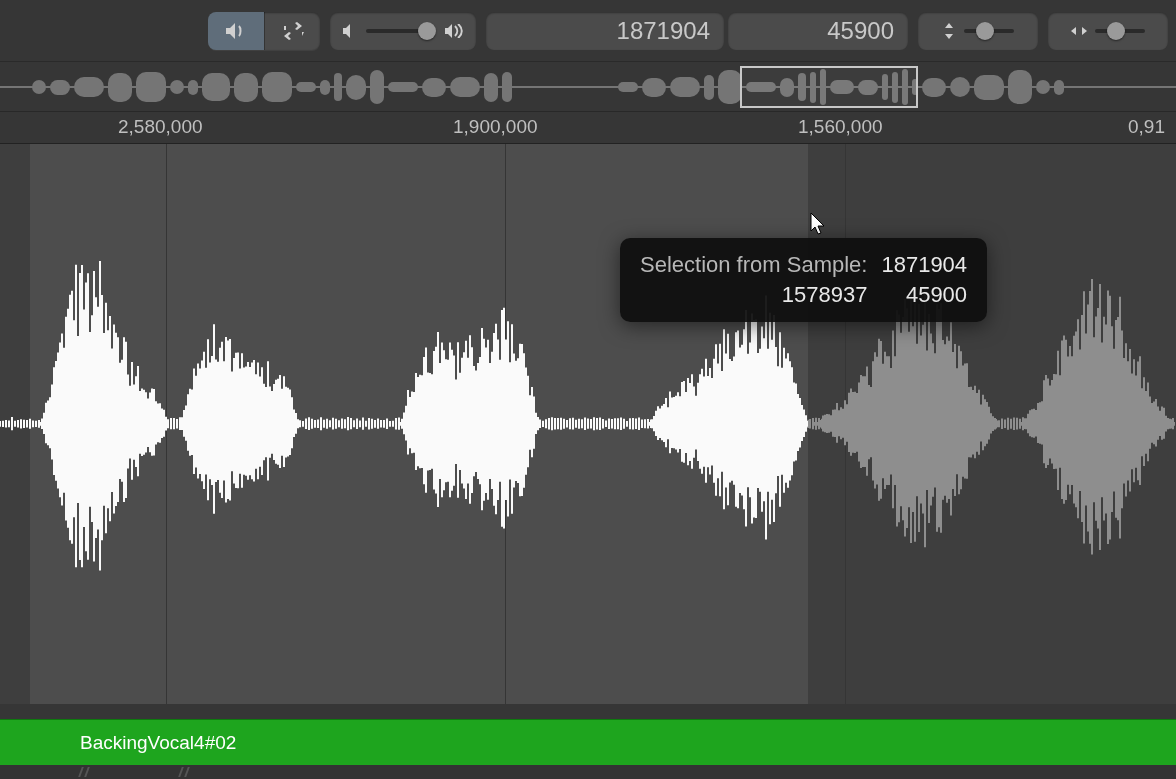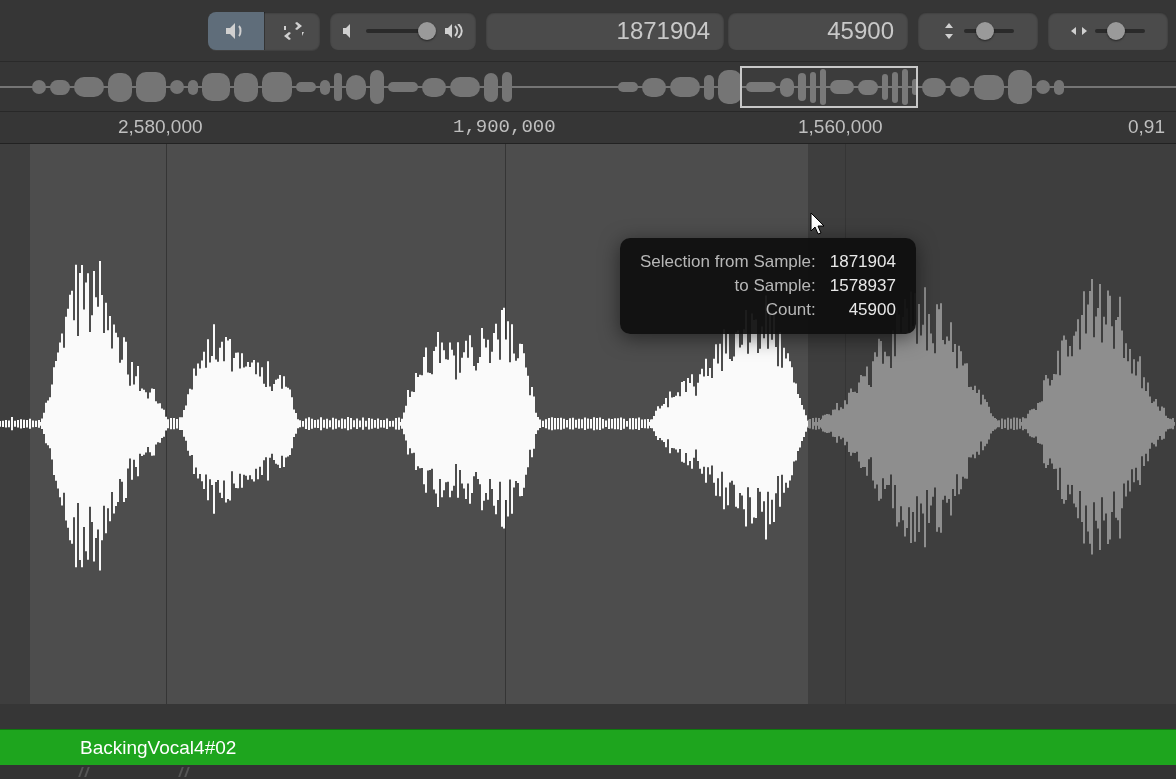--- a/index.html
+++ b/index.html
@@ -116,40 +116,40 @@
   }
   .wave-area .wave-selected { fill: #fafafa; }
   .wave-area .wave-unselected { fill: #8e8e8e; }
 
   
   .tooltip {
     position: absolute;
     background: rgba(15,15,15,0.94);
     border-radius: 10px;
     padding: 14px 20px;
-    font-size: 17px;
+    font-size: 22px;
     color: #cfcfcf;
     box-shadow: 0 4px 20px rgba(0,0,0,.5);
     display: grid;
     grid-template-columns: auto auto;
     column-gap: 14px;
     row-gap: 4px;
   }
   .tooltip .lbl { text-align: right; color:#b7b7b7;}
   .tooltip .val { text-align: right; font-variant-numeric: tabular-nums; color:#e8e8e8;}
 
   .cursor-arrow {
     position: absolute;
     width: 18px; height: 24px;
     pointer-events: none;
   }
 
   
   .track-bar {
-    position: absolute; left:0; right:0; bottom: 14px; height: 36px;
+    position: absolute; left:0; right:0; bottom: 14px; height: 46px;
     background: #1ea51e;
     display: flex; align-items: center;
     padding-left: 80px;
     color: #fff; font-size: 19px;
     border-top:1px solid #0d7a0d;
   }
   .bottom-strip {
     position:absolute; left:0; right:0; bottom:0; height:14px;
     background:#333;
   }
@@ -259,21 +259,21 @@
         <span style="width: 24px; height: 34px;"></span>
         <span style="width: 14px; height: 14px;"></span>
         <span style="width: 10px; height: 15px;"></span>
       </div>
     </div>
   <div class="view-rect" id="view-rect" style="left: 740px; width: 178px;"></div>
 </div>
 
 <div class="ruler" id="ruler">
     <div class="tick" style="left: 118px;">2,580,000</div>
-    <div class="tick" style="left: 453px; font-family: Liberation Mono, monospace;">1,900,000</div>
+    <div class="tick" style="left: 453px;">1,900,000</div>
     <div class="tick" style="left: 798px;">1,560,000</div>
     <div class="tick" style="left: 1128px;">0,91</div>
   </div>
 
 <div class="wave-area" id="wave-area">
   <div class="selection" id="sel" style="left: 30px; width: 778px;"></div>
   <div id="gridlines">
       <div class="gridline" style="left: 166px;"></div>
       <div class="gridline" style="left: 505px;"></div>
       <div class="gridline" style="left: 845px;"></div>
@@ -283,23 +283,21 @@
       <path d="M0 277 L0 282.7 M3 276.6253340450421 L3 283.0371993594621 M6 276.0308965435106 L6 283.57219311084043 M9 276.44398062601147 L9 283.2004174365897 M12 273.04367646874016 L12 286.26069117813387 M15 276.8303988668049 L15 282.8526410198756 M18 276.0781111545323 L18 283.52969996092094 M21 275.12675428263174 L21 284.3859211456314 M24 275.6813432601193 L24 283.8867910658926 M27 276.0924877275511 L27 283.516761045204 M30 274.7744585577602 L30 284.7029872980158 M33 276.4947127872074 L33 283.15475849151335 M36 276.6770989810029 L36 282.99061091709734 M39 275.88397618477757 L39 283.7044214337002 M42 275.184328407413 L42 284.3341044333283 M45 274.0217723302685 L45 285.38040490275836 M48 274.34981894216617 L48 285.08516295205044 M51 275.6668733410115 L51 283.89981399308965 M54 276.3161202999786 L54 283.3154917300193 M57 274.06385332059654 L57 285.3425320114631 M60 273.8619166253484 L60 285.52427503718644 M63 275.74948691645295 L63 283.82546177519237 M66 274.9153310945949 L66 284.57620201486463 M69 273.69193585428 L69 285.67725773114796 M72 276.5108941737144 L72 283.14019524365705 M75 276.7909206352815 L75 282.88817142824666 M78 275.08233909653063 L78 284.42589481312245 M81 274.7889885935165 L81 284.6899102658352 M84 275.5747389509379 L84 283.9827349441559 M87 273.9614859846042 L87 285.4346626138562 M90 274.7719878880034 L90 284.70521090079694 M93 275.1483844514878 L93 284.36645399366097 M96 274.26070796900603 L96 285.16536282789457 M99 276.6476277462816 L99 283.01713502834656 M102 275.3909704231555 L102 284.14812661916005 M105 275.9143277339026 L105 283.6771050394876 M108 276.6031087572683 L108 283.0572021184586 M111 276.179159206622 L111 283.4387567140402 M114 274.8596777641869 L114 284.6262900122318 M117 274.82504348130533 L117 284.6574608668252 M120 273.38719706831034 L120 285.9515226385207 M123 275.03711806490173 L123 284.46659374158844 M126 275.4994036908265 L126 284.05053667825615 M129 274.88694975286853 L129 284.60174522241834 M132 276.3900530221872 L132 283.2489522800315 M135 274.81146779024857 L135 284.6696789887763 M138 276.5479387124833 L138 283.10685515876503 M141 274.8649474046688 L141 284.6215473357981 M144 276.94576843491086 L144 282.7488084085802 M147 274.23737799521405 L147 285.18635980430736 M150 274.4113414993917 L150 285.02979265054745 M153 274.0860403553743 L153 285.32256368016317 M156 275.82021178758805 L156 283.76180939117074 M159 274.9818653776456 L159 284.516321160119 M162 274.41516841280463 L162 285.02634842847584 M165 273.1591525985277 L165 286.15676266132505 M168 276.5322522885617 L168 283.12097294029445 M171 274.11513589190145 L171 285.2963776972887 M174 274.1147200747073 L174 285.2967519327634 M177 275.0213511739712 L177 284.48078394342593 M180 273.36697304925474 L180 285.9697242556707 M183 274.54528043375103 L183 284.90924760962406 M186 274.41113830304676 L186 285.02997552725793 M189 276.35070593117416 L189 283.28436466194324 M192 274.30708651004534 L192 285.1236221409592 M195 274.66672802277026 L195 284.79994477950675 M198 275.2453054748785 L198 284.2792250726094 M201 273.2543183965063 L201 286.0711134431443 M204 275.756382620566 L204 283.8192556414906 M207 274.2286369112044 L207 285.19422677991605 M210 275.2391246683037 L210 284.2847877985267 M213 273.651521298445 L213 285.7136308313995 M216 273.47740947142665 L216 285.870331475716 M219 276.1116641866174 L219 283.49950223204434 M222 276.326728252272 L222 283.3059445729552 M225 273.16712643362735 L225 286.1495862097354 M228 275.7201484656107 L228 283.85186638095036 M231 275.7597598587163 L231 283.81621612715537 M234 273.4720354999299 L234 285.87516805006305 M237 273.9108845807423 L237 285.480203877332 M240 275.9315509631924 L240 283.66160413312684 M243 274.5650795288748 L243 284.8914284240127 M246 274.5283186293527 L246 284.92451323358256 M249 276.82622027055913 L249 282.8564017564968 M252 276.6178476469613 L252 283.0439371177348 M255 273.4150797034381 L255 285.9264282669057 M258 274.4310748353164 L258 285.01203264821527 M261 275.8005267275439 L261 283.7795259452105 M264 274.4120243854959 L264 285.02917805305367 M267 276.7366136498167 L267 282.93704771516497 M270 276.28185328149266 L270 283.3463320466566 M273 273.3582817455972 L273 285.9775464289625 M276 275.736530330847 L276 283.8371227022377 M279 274.22906574770604 L279 285.19384082706455 M282 274.09129881722765 L282 285.3178310644951 M285 275.42771490235464 L285 284.1150565878808 M288 273.8078572073173 L288 285.57292851341447 M291 276.44688656322614 L291 283.19780209309647 M294 275.8102546748996 L294 283.7707707925903 M297 275.18232854464804 L297 284.3359043098168 M300 276.25926628964226 L300 283.366660339322 M303 276.8874342208437 L303 282.80130920124066 M306 274.51494204358096 L306 284.9365521607771 M309 273.36111651877945 L309 285.9749951330985 M312 274.66573444585083 L312 284.80083899873426 M315 275.9664754618789 L315 283.63017208430904 M318 275.5836202986284 L318 283.9747417312345 M321 273.1548307563062 L321 286.1606523193244 M324 275.6959765719512 L324 283.87362108524394 M327 274.75651292489783 L327 284.71913836759194 M330 276.3675903242329 L330 283.2691687081904 M333 273.8607181909647 L333 285.52535362813177 M336 274.70813008766163 L336 284.76268292110456 M339 276.32006844881835 L339 283.3119383960635 M342 274.6161537220796 L342 284.84546165012836 M345 275.2654563972919 L345 284.26108924243727 M348 273.0315040177302 L348 286.2716463840428 M351 274.1158731961077 L351 285.29571412350305 M354 276.254174308915 L354 283.3712431219765 M357 274.5243140675593 L357 284.9281173391966 M360 276.51155985476726 L360 283.1395961307095 M363 273.4987133994491 L363 285.8511579404958 M366 276.82408744542045 L366 282.8583212991216 M369 273.9529472575814 L369 285.44234746817676 M372 274.82230000923664 L372 284.659929991687 M375 275.95957757512224 L375 283.63638018239 M378 274.5877769596518 L378 284.87100073631336 M381 276.04700722398957 L381 283.5576934984094 M384 275.9626943277108 L384 283.6335751050603 M387 274.5617567252739 L387 284.8944189472535 M390 276.99380517320424 L390 282.7055753441162 M393 276.8684949980743 L393 282.8183545017331 M396 274.01851934728984 L396 285.38333258743916 M399 273.48261164884934 L399 285.8656495160356 M402 274.71517439579475 L402 284.75634304378474 M405 273.0995820302742 L405 286.21037617275323 M408 273.3323430271266 L408 286.000891275586 M411 273.54405404483987 L411 285.81035135964413 M414 275.9443063831859 L414 283.6501242551327 M417 276.3609654527427 L417 283.2751310925316 M420 273.3995705011839 L420 285.9403865489345 M423 274.689859011487 L423 284.7791268896617 M426 274.3855463134969 L426 285.0530083178528 M429 274.3292627900737 L429 285.10366348893365 M432 273.47117274624907 L432 285.87594452837584 M435 275.2223059581538 L435 284.29992463766155 M438 276.38375896291836 L438 283.2546169333735 M441 276.4209084883987 L441 283.22118236044116 M444 274.68666965372176 L444 284.7819973116504 M447 275.6167617870742 L447 283.94491439163323 M450 275.6694177034915 L450 283.89752406685767 M453 276.59331977864986 L453 283.06601219921515 M456 276.08503356015717 L456 283.52346979585855 M459 275.34470556932865 L459 284.18976498760424 M462 276.75624820384746 L462 282.9193766165373 M465 273.84838006242353 L465 285.53645794381885 M468 275.57239477939584 L468 283.9848446985437 M471 274.98880889112115 L471 284.51007199799096 M474 276.9696336488196 L474 282.7273297160624 M477 276.47569003492754 L477 283.17187896856524 M480 275.1037706608722 L480 284.40660640521503 M483 273.5146354814133 L483 285.83682806672806 M486 274.1753432055484 L486 285.24219111500645 M489 276.91337012520034 L489 282.7779668873197 M492 275.55221691901534 L492 284.0030047728862 M495 276.78961919096037 L495 282.88934272813566 M498 276.22936478273186 L498 283.3935716955413 M501 275.1541800535415 L501 284.36123795181265 M504 276.43426248554897 L504 283.2091637630059 M507 276.8630862263976 L507 282.82322239624216 M510 276.3952774104109 L510 283.24425033063017 M513 273.2224644488888 L513 286.0997819960001 M516 274.62549349413166 L516 284.8370558552815 M519 275.35319081494526 L519 284.1821282665493 M522 275.2648313115933 L522 284.26165181956605 M525 273.32722651364475 L525 286.0054961377197 M528 276.1085094256996 L528 283.5023415168704 M531 274.6693528984688 L531 284.7975823913781 M534 276.77865963740715 L534 282.89920632633357 M537 274.744706955491 L537 284.7297637400581 M540 275.54137209821783 L540 284.0127651116039 M543 276.78995526406334 L543 282.889040262343 M546 275.3481180673043 L546 284.1866937394261 M549 273.98355508132227 L549 285.41480042680996 M552 273.17111749707317 L552 286.1459942526341 M555 274.00791396607383 L555 285.39287743053353 M558 274.095862268754 L558 285.3137239581214 M561 273.7320458708028 L561 285.6411587162775 M564 274.816077188676 L564 284.66553053019163 M567 275.9755200776417 L567 283.6220319301225 M570 274.2825890948345 L570 285.14566981464895 M573 273.86737559345784 L573 285.5193619658879 M576 275.7169934278718 L576 283.85470591491537 M579 274.63259881264344 L579 284.8306610686209 M582 275.259335573508 L582 284.2665979838428 M585 273.4119590355258 L585 285.9292368680268 M588 274.5919833708058 L588 284.8672149662748 M591 275.0922144788565 L591 284.41700696902916 M594 273.14927949435514 L594 286.1656484550804 M597 273.97076154944943 L597 285.4263146054955 M600 273.4689722720432 L600 285.8779249551611 M603 275.01497814783943 L603 284.4865196669445 M606 276.5791162842106 L606 283.07879534421045 M609 274.49524241991094 L609 284.95428182208013 M612 275.0922147742385 L612 284.41700670318534 M615 274.2274483304145 L615 285.19529650262695 M618 274.27930202288553 L618 285.14862817940303 M621 273.4612620708649 L621 285.8848641362216 M624 274.72642986568826 L624 284.74621312088055 M627 276.932041209875 L627 282.7611629111125 M630 274.19948295988434 L630 285.2204653361041 M633 273.8870580271214 L633 285.50164777559075 M636 274.56693178147543 L636 284.8897613966721 M639 273.3813087165545 L639 285.95682215510095 M642 275.5207083339765 L642 284.03136249942116 M645 275.2999951310885 L645 284.23000438202035 M648 275.07821792205505 L648 284.42960387015046 M651 275.43918802599546 L651 284.1047307766041 M654 275.2497694368467 L654 284.275207506838 M657 275.3587162597032 L657 284.17715536626713 M660 273.4547892661285 L660 285.8906896604843 M663 274.5372761561157 L663 284.9164514594959 M666 274.28831714308035 L666 285.1405145712277 M669 273.3803422195979 L669 285.9576920023619 M672 273.2859858038137 L672 286.0426127765677 M675 275.9295231951546 L675 283.66342912436085 M678 275.02926795848 L678 284.473658837368 M681 275.6217830453279 L681 283.9403952592049 M684 276.341808574296 L684 283.2923722831336 M687 274.21563122160114 L687 285.205931900559 M690 273.6729311070667 L690 285.69436200364 M693 275.5816021635619 L693 283.9765580527943 M696 274.7541929812651 L696 284.7212263168614 M699 275.5700355066838 L699 283.9869680439846 M702 273.70227161384537 L702 285.6679555475392 M705 276.4604628131783 L705 283.1855834681395 M708 273.44600713669934 L708 285.8985935769706 M711 274.75410825610743 L711 284.72130256950334 M714 275.1507510656902 L714 284.36432404087884 M717 275.43602468077734 L717 284.1075777873004 M720 274.78431288315915 L720 284.69411840515676 M723 274.6422207806845 L723 284.82200129738396 M726 273.6774963965363 L726 285.69025324311735 M729 273.8369824026595 L729 285.5467158376065 M732 274.75293939535914 L732 284.72235454417677 M735 276.31002126654494 L735 283.32098086010956 M738 275.9530973724177 L738 283.6422123648241 M741 275.30193017517195 L741 284.22826284234526 M744 275.47534953157447 L744 284.07218542158296 M747 273.1705104141147 L747 286.14654062729676 M750 276.1092233916188 L750 283.5016989475431 M753 275.31734260531084 L753 284.21439165522025 M756 273.5239355079102 L756 285.8284580428808 M759 276.99590718100444 L759 282.703683537096 M762 275.98193241990884 L762 283.61626082208204 M765 273.0449381803628 L765 286.2595556376735 M768 273.7841781555344 L768 285.59423966001907 M771 273.6170801444423 L771 285.7446278700019 M774 275.7619265817557 L774 283.81426607641987 M777 274.2973916602259 L777 285.1323475057967 M780 276.3727343625105 L780 283.26453907374054 M783 273.70014345018717 L783 285.66987089483155 M786 274.360111702681 L786 285.0758994675871 M789 276.4007886887921 L789 283.2392901800871 M792 274.881658977225 L792 284.6065069204975 M795 273.79816058293727 L795 285.58165547535646 M798 273.85503880280885 L798 285.53046507747206 M801 275.3253645690056 L801 284.20717188789496 M804 276.43866810491454 L804 283.2051987055769 M807 276.8911389773639 L807 282.7979749203725 M40 278 L40 281.8 M42 274.5650179377383 L42 284.89148385603556 M44 268.8480291410535 L44 290.03677377305183 M46 258.6813718018829 L46 299.1867653783054 M48 256.38276223744293 L48 301.25551398630137 M50 253.17416018810036 L50 304.1432558307097 M52 240.50856018616935 L52 315.54229583244756 M54 223.34209742047534 L54 330.99211232157217 M56 216.96945013446174 L56 336.72749487898443 M58 208.45027745555734 L58 344.3947502899984 M60 198.60126368973198 L60 353.25886267924125 M62 189.46199274454386 L62 361.4842065299105 M64 203.68366757797799 L64 348.68469917981986 M66 172.68257954057364 L66 376.5856784134837 M68 164.68628117316803 L68 383.7823469441488 M70 150.73492835732088 L70 396.33856447841123 M72 146.81314087192567 L72 399.8681732152669 M74 176.32865030718364 L74 373.3042147235347 M76 120.78240283730892 L76 423.29583744642196 M78 192.11299918649956 L78 359.0983007321504 M80 128.98966262287834 L80 415.9093036394095 M82 120.92933488707075 L82 423.1635986016363 M84 165.42056997788922 L84 383.1214870198997 M86 138.6129701847786 L86 407.24832683369925 M88 129.18045400174216 L88 415.7375913984321 M90 188.040459055979 L90 362.7635868496189 M92 171.17332501216836 L92 377.9440074890485 M94 127.09437967502342 L94 417.6150582924789 M96 153.3001768641152 L96 394.0298408222963 M98 162.66155993916203 L98 385.60459605475415 M100 117.11625464183632 L100 426.5953708223473 M102 150.9542093210028 L102 396.1412116110975 M104 189.10220702100855 L104 361.8080136810923 M106 158.65065947455173 L106 389.2144064729035 M108 186.283347977087 L108 364.34498682062167 M110 171.99225739779638 L110 377.20696834198327 M112 204.46218800586888 L112 347.984030794718 M114 180.4247422681479 L114 369.6177319586669 M116 188.80594664186594 L116 362.0746480223207 M118 193.22732773939805 L118 358.0954050345417 M120 218.78201016368286 L120 335.0961908526854 M122 215.85593866525647 L122 337.72965520126917 M124 193.19615447423513 L124 358.1234609731884 M126 197.65162463281035 L126 354.1135378304707 M128 230.4331014197507 L128 324.6102087222244 M130 241.62761217355586 L130 314.5351490437997 M132 218.01468189029208 L132 335.7867862987371 M134 240.39665488131598 L134 315.6430106068156 M136 232.132451401987 L136 323.0807937382117 M138 221.9551248520931 L138 332.2403876331162 M140 246.9169808541427 L140 309.77471723127155 M142 244.4862941545165 L142 311.96233526093516 M144 245.69696593327782 L144 310.87273066004997 M146 248.3337453380792 L146 308.49962919572874 M148 254.5384106322625 L148 302.91543043096374 M150 248.4743896347142 L150 308.3730493287572 M152 244.6027694969416 L152 311.85750745275254 M154 245.0412160363192 L154 311.4629055673127 M156 257.3110092080754 L156 300.42009171273213 M158 259.5957581211109 L158 298.3638176910001 M160 259.1414754121868 L160 298.77267212903183 M162 264.4051866143559 L162 294.0353320470797 M164 265.7446846783661 L164 292.82978378947047 M166 272.864701438089 L166 286.4217687057199 M168 275.28308838635985 L168 284.24522045227616 M180 278 L180 281.8 M182 273.36935631390037 L182 285.96757931748965 M184 265.94001086478494 L184 292.65399022169356 M186 261.4037481553537 L186 296.7366266601817 M188 250.1403096209531 L188 306.8737213411422 M190 244.70713674636673 L190 311.7635769282699 M192 245.54481110768384 L192 311.0096700030846 M194 224.5326582543467 L194 329.920607571088 M196 231.64235891784915 L196 323.5218769739358 M198 219.3804472964673 L198 334.5575974331794 M200 224.42663437837018 L200 330.01602905946686 M202 216.51949493602777 L202 337.132454557575 M204 207.75274949973385 L204 345.0225254502395 M206 223.81714957378202 L206 330.5645653835962 M208 195.25975811941865 L208 356.26621769252324 M210 218.48493648311285 L210 335.3635571651985 M212 212.10379802051654 L212 341.1065817815351 M214 180.15441947501182 L214 369.86102247248937 M216 215.43034623562454 L216 338.1126883879379 M218 217.6739036477445 L218 336.0934867170299 M220 203.67672474722258 L220 348.6909477274997 M222 197.72683674366974 L222 354.0458469306972 M224 217.2837983675792 L224 336.44458146917873 M226 192.8830424251483 L226 358.4052618173665 M228 196.572742762467 L228 355.0845315137797 M230 195.12459325035013 L230 356.3878660746849 M232 227.43525915329542 L232 327.3082667620341 M234 214.00828380654616 L234 339.39254457410846 M236 208.86687033389256 L236 344.0198166994967 M238 208.51067937464794 L238 344.3403885628169 M240 224.59814627229986 L240 329.86166835493015 M242 209.29191157666583 L242 343.63727958100077 M244 223.54131701803246 L244 330.8128146837708 M246 222.61575743618704 L246 331.6458183074317 M248 217.9287030372374 L248 335.86416726648633 M250 223.10989531511015 L250 331.20109421640086 M252 218.54641646289926 L252 335.3082251833907 M254 216.10669509326718 L254 337.5039744160595 M256 230.37090138734112 L256 324.66618875139295 M258 218.53938679366544 L258 335.3145518857011 M260 232.39314897682348 L260 322.8461659208589 M262 223.2261274945568 L262 331.0964852548989 M264 239.68757964200347 L264 316.28117832219687 M266 242.97610577851987 L266 313.3215047993321 M268 217.21829537498712 L268 336.5035341625116 M270 242.45922259384133 L270 313.7866996655428 M272 247.00438751736488 L272 309.6960512343716 M274 239.9665676871952 L274 316.0300890815243 M276 235.7081679780639 L276 319.8626488197425 M278 234.68959218992282 L278 320.7793670290695 M280 230.9789064594671 L280 324.1189841864796 M282 244.7323667017033 L282 311.740869968467 M284 232.30074567978033 L284 322.9293288881977 M286 242.72222455027688 L286 313.5499979047508 M288 243.77303271786533 L288 312.6042705539212 M290 245.5424057425869 L290 311.01183483167176 M292 253.16815336514264 L292 304.1486619713716 M294 265.5324291892348 L294 293.02081372968865 M296 269.10911506375413 L296 289.80179644262125 M298 275.347343834145 L298 284.1873905492695 M400 278 L400 281.8 M402 275.19288304493864 L402 284.3264052595552 M404 268.5927559800536 L404 290.26651961795176 M406 261.6796867138535 L406 296.48828195753185 M408 246.0935476981863 L408 310.5158070716323 M410 253.10136247183394 L410 304.20877377534947 M412 247.61840129297588 L412 309.1434388363217 M414 247.99457838182158 L414 308.8048794563606 M416 229.00890536404506 L416 325.89198517235945 M418 233.0140160502808 L418 322.2873855547473 M420 230.77358978595447 L420 324.30376919264097 M422 231.22274776610493 L422 323.8995270105056 M424 213.0824181911422 L424 340.22582362797203 M426 203.581429747035 L426 348.7767132276685 M428 228.37953403227755 L428 326.4584193709502 M430 228.95606981507265 L430 325.9395371664346 M432 230.30304487089253 L432 324.7272596161967 M434 207.10345503653588 L434 345.6068904671177 M436 202.7088261161101 L436 349.56205649550094 M438 187.87967826553842 L438 362.9082895610154 M440 219.00844356655972 L440 334.89240079009625 M442 198.52761955357585 L442 353.32514240178176 M444 206.25838127885254 L444 346.3674568490327 M446 215.17353684157592 L446 338.34381684258165 M448 215.70392564695254 L448 337.8664669177427 M450 198.57291677803607 L450 353.2843748997675 M452 205.74354186153218 L452 346.83081232462104 M454 211.488776692775 L454 341.6601009765025 M456 235.5531669701769 L456 320.0021497268408 M458 198.1465140125719 L458 353.6681373886853 M460 228.8228332862106 L460 326.05945004241045 M462 213.8577700937313 L462 339.5280069156418 M464 208.2603505064896 L464 344.56568454415935 M466 196.6555956232001 L466 355.0099639391199 M468 213.83534679028628 L468 339.54818788874235 M470 191.2989859672842 L470 359.83091262944424 M472 203.35077429322683 L472 348.98430313609583 M474 221.95840045831665 L474 332.23743958751504 M476 226.57377996706649 L476 328.08359802964014 M478 218.91903598773484 L478 334.9728676110386 M480 212.99996183496802 L480 340.3000343485288 M482 184.11232403591953 L482 366.2989083676724 M484 194.70489458854996 L484 356.765594870305 M486 203.46742421154767 L486 348.8793182096071 M488 195.8665717971022 L488 355.720085382608 M490 218.89823558751118 L490 334.99158797123994 M492 207.65648448424233 L492 345.1091639641819 M494 189.0981225150607 L494 361.8116897364454 M496 179.8117456491815 L496 370.16942891573666 M498 195.47913129739644 L498 356.06878183234323 M500 215.85200899747008 L500 337.73319190227693 M502 165.93922083142144 L502 382.6547012517207 M504 163.76636364329903 L504 384.61027272103087 M506 195.61540544255007 L506 355.94613510170495 M508 177.26531120906412 L508 372.4612199118423 M510 218.34135798378475 L510 335.49277781459375 M512 180.29370405721016 L512 369.73566634851085 M514 209.5406613296956 L514 343.413404803274 M516 216.63654617887985 L516 337.02710843900815 M518 214.3688496207318 L518 339.0680353413414 M520 199.79078338642813 L520 352.1882949522147 M522 200.02143097611372 L522 351.9807121214976 M524 209.27048462147107 L524 343.65656384067603 M526 223.54716461352925 L526 330.8075518478237 M528 231.82926040814937 L528 323.3536656326656 M530 251.2936544721801 L530 305.8357109750379 M532 243.1234154293355 L532 313.1889261135981 M534 252.48475223454687 L534 304.76372298890783 M536 268.8168891756648 L536 290.06479974190165 M538 272.9303233058682 L538 286.36270902471864 M650 278 L650 281.8 M652 275.287765462617 L652 284.2410110836447 M654 272.0750672087901 L654 287.1324395120889 M656 266.67940303783917 L656 291.98853726594473 M658 262.3247155345537 L658 295.9077560189017 M660 264.4251895865496 L660 294.01732937210534 M662 261.836017659114 L662 296.3475841067974 M664 259.99291392237825 L664 298.0063774698596 M666 254.1046392609333 L666 303.30582466516 M668 263.12593837173455 L668 295.1866554654389 M670 247.5862998322911 L670 309.172330150938 M672 253.3886525507434 L672 303.95021270433097 M674 252.92220756370293 L674 304.3700131926674 M676 251.65961585384775 L676 305.506345731537 M678 248.23720741108806 L678 308.58651333002075 M680 252.15801111645766 L680 305.0577899951881 M682 237.96101990845176 L682 317.8350820823934 M684 236.88259713137057 L684 318.8056625817665 M686 247.90847282457804 L686 308.8823744578798 M688 234.04800057888087 L688 321.3567994790072 M690 238.96915553776594 L690 316.92776001601067 M692 230.2755497202274 L692 324.75200525179537 M694 242.39285574913725 L694 313.84642982577645 M696 251.62504237086262 L696 305.5374618662236 M698 238.85545697366865 L698 317.0300887236982 M700 230.2946580671568 L700 324.73480773955885 M702 224.6258721879925 L702 329.8367150308068 M704 232.43863655137045 L704 322.8052271037666 M706 214.759420893811 L706 338.71652119557007 M708 231.9237347658979 L708 323.2686387106919 M710 223.88804113573585 L710 330.5007629778377 M712 233.9650077073892 L712 321.4314930633497 M714 214.69304509280383 L714 338.77625941647653 M716 200.15166127920332 L716 351.863504848717 M718 219.6247897565229 L718 334.3376892191294 M720 199.72371946283423 L720 352.2486524834492 M722 227.06760228177674 L722 327.6391579464009 M724 185.18684736751757 L724 365.3318373692342 M726 209.55910679089328 L726 343.396803888196 M728 189.68051819987318 L728 361.2875336201141 M730 215.10940433833838 L730 338.40153609549543 M732 216.97254231583992 L732 336.7247119157441 M734 212.47772651747135 L734 340.7700461342758 M736 188.13880998268746 L736 362.6750710155813 M738 186.40417060014738 L738 364.23624645986735 M740 203.4230573543827 L740 348.9192483810556 M742 200.63759093090556 L742 351.426168162185 M744 185.15464008143746 L744 365.3608239267063 M746 166.06849733193752 L746 382.53835240125625 M748 209.7030856335535 L748 343.26722292980185 M750 198.58538879821418 L750 353.27315008160724 M752 169.50246343606784 L752 379.44778290753896 M754 176.04069113440562 L754 373.56337797903495 M756 175.62196866567982 L756 373.94022820088816 M758 208.9979752038415 L758 343.9018223165427 M760 204.83327578358455 L760 347.6500517947739 M762 182.55761322232888 L762 367.698148099904 M764 194.19630514560905 L764 357.22332536895186 M766 151.59990311056015 L766 395.5600872004959 M768 204.6466987090816 L768 347.81797116182656 M770 168.65031439072965 L770 380.21471704834335 M772 195.7931436172001 L772 355.78617074451995 M774 171.00841296818743 L774 378.09242832863134 M776 203.03475982846913 L776 349.2687161543778 M778 222.19075835336423 L778 332.0283174819722 M780 188.17767756924744 L780 362.6400901876773 M782 223.74333280184968 L782 330.6310004783353 M784 203.74017716763814 L784 348.6338405491257 M786 214.59248953017809 L786 338.8667594228397 M788 209.2883978427821 L788 343.6404419414961 M790 217.33456836118663 L790 336.39888847493205 M792 223.1631239276442 L792 331.15318846512025 M794 238.41512624328587 L794 317.42638638104273 M796 239.47115530775446 L796 316.475960223021 M798 250.11943564671057 L798 306.8925079179605 M800 253.97640334700606 L800 303.42123698769456 M802 261.0312960249397 L802 297.0718335775543 M804 265.53263726123623 L804 293.02062646488736 M806 271.28013775333585 L806 287.8478760219977 " stroke="#fafafa" stroke-width="2" fill="none" class="wave-selected"></path>
     </svg>
 
   <svg class="cursor-arrow" id="cursor" viewBox="0 0 18 24" style="left: 810px; top: 68px;">
     <path d="M1 1l0 18 4-4 3 7 3-1-3-7 6 0z" fill="#fff" stroke="#000" stroke-width="1"></path>
   </svg>
 
   <div class="tooltip" id="tooltip" style="left: 620px; top: 94px;">
     <div class="lbl">Selection from Sample:</div>
     <div class="val">1871904</div>
-    <div class="lbl">to Sample:</div>
     <div class="val">1578937</div>
-    <div class="lbl">Count:</div>
     <div class="val">45900</div>
   </div>
 </div>
 
 <div class="track-bar" id="track-bar" style="background: rgb(30, 165, 30);">
   <span>BackingVocal4#02</span>
 </div>
 <div class="bottom-strip">
   <div class="notch" style="left:80px"></div>
     <div class="notch" style="left:86px"></div>

